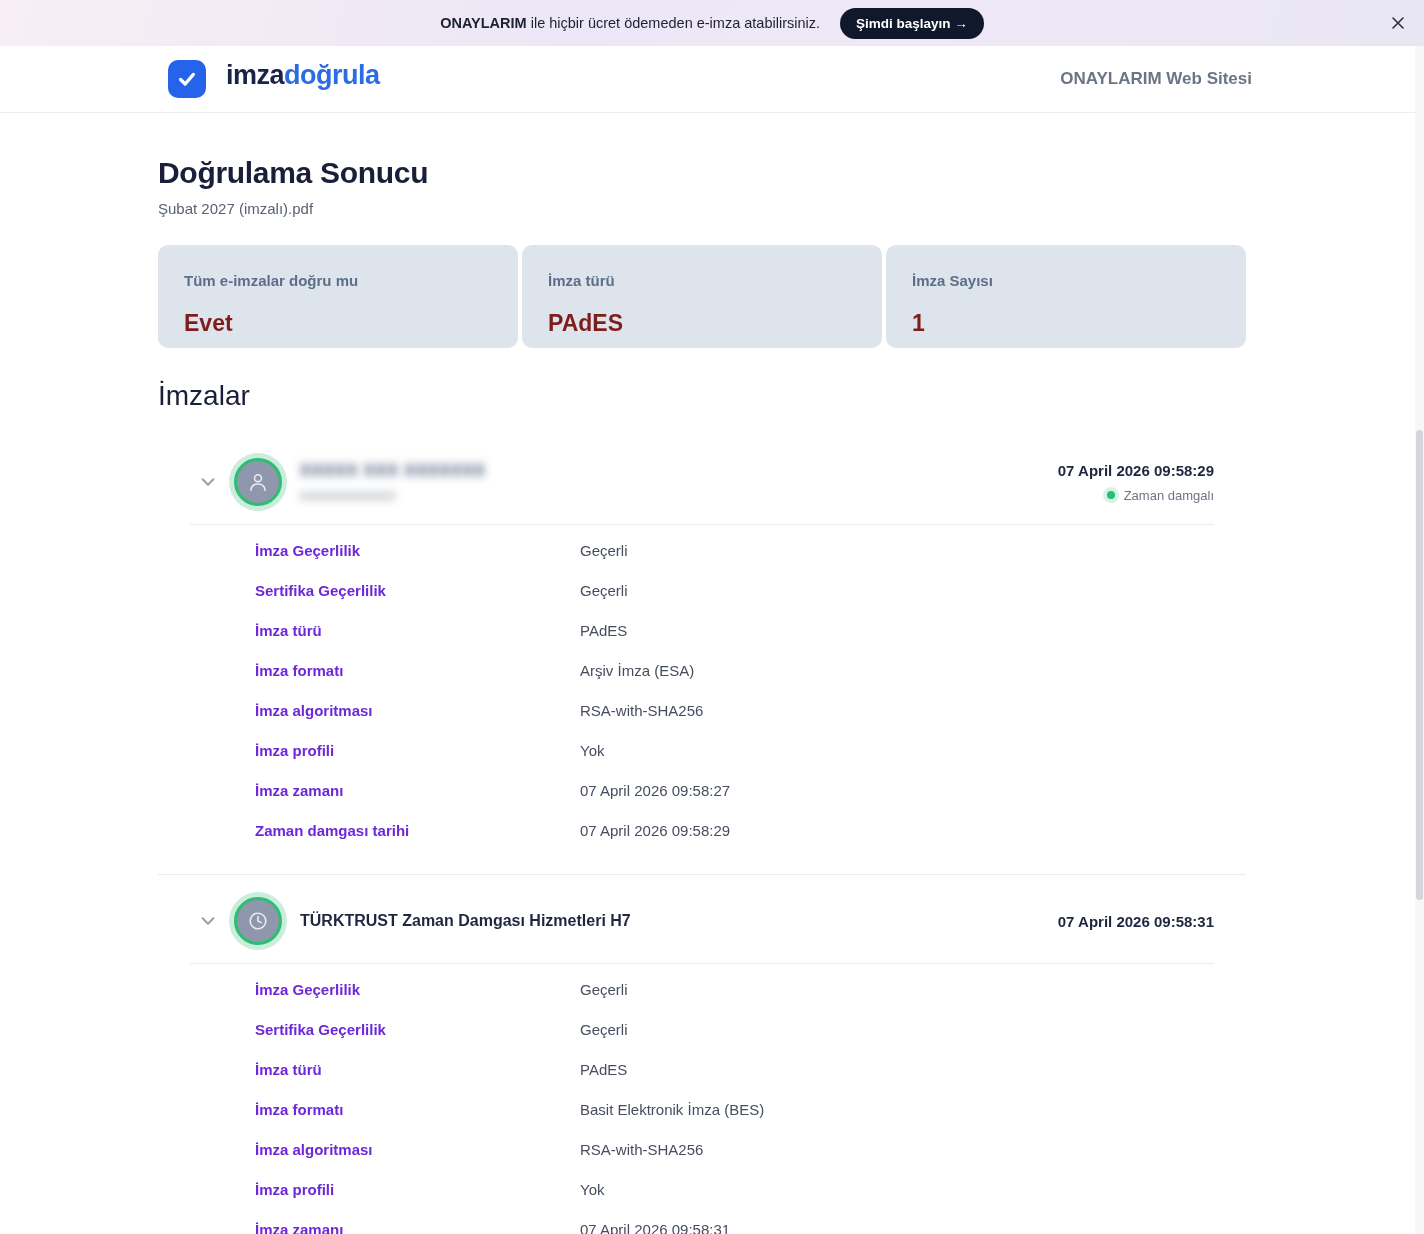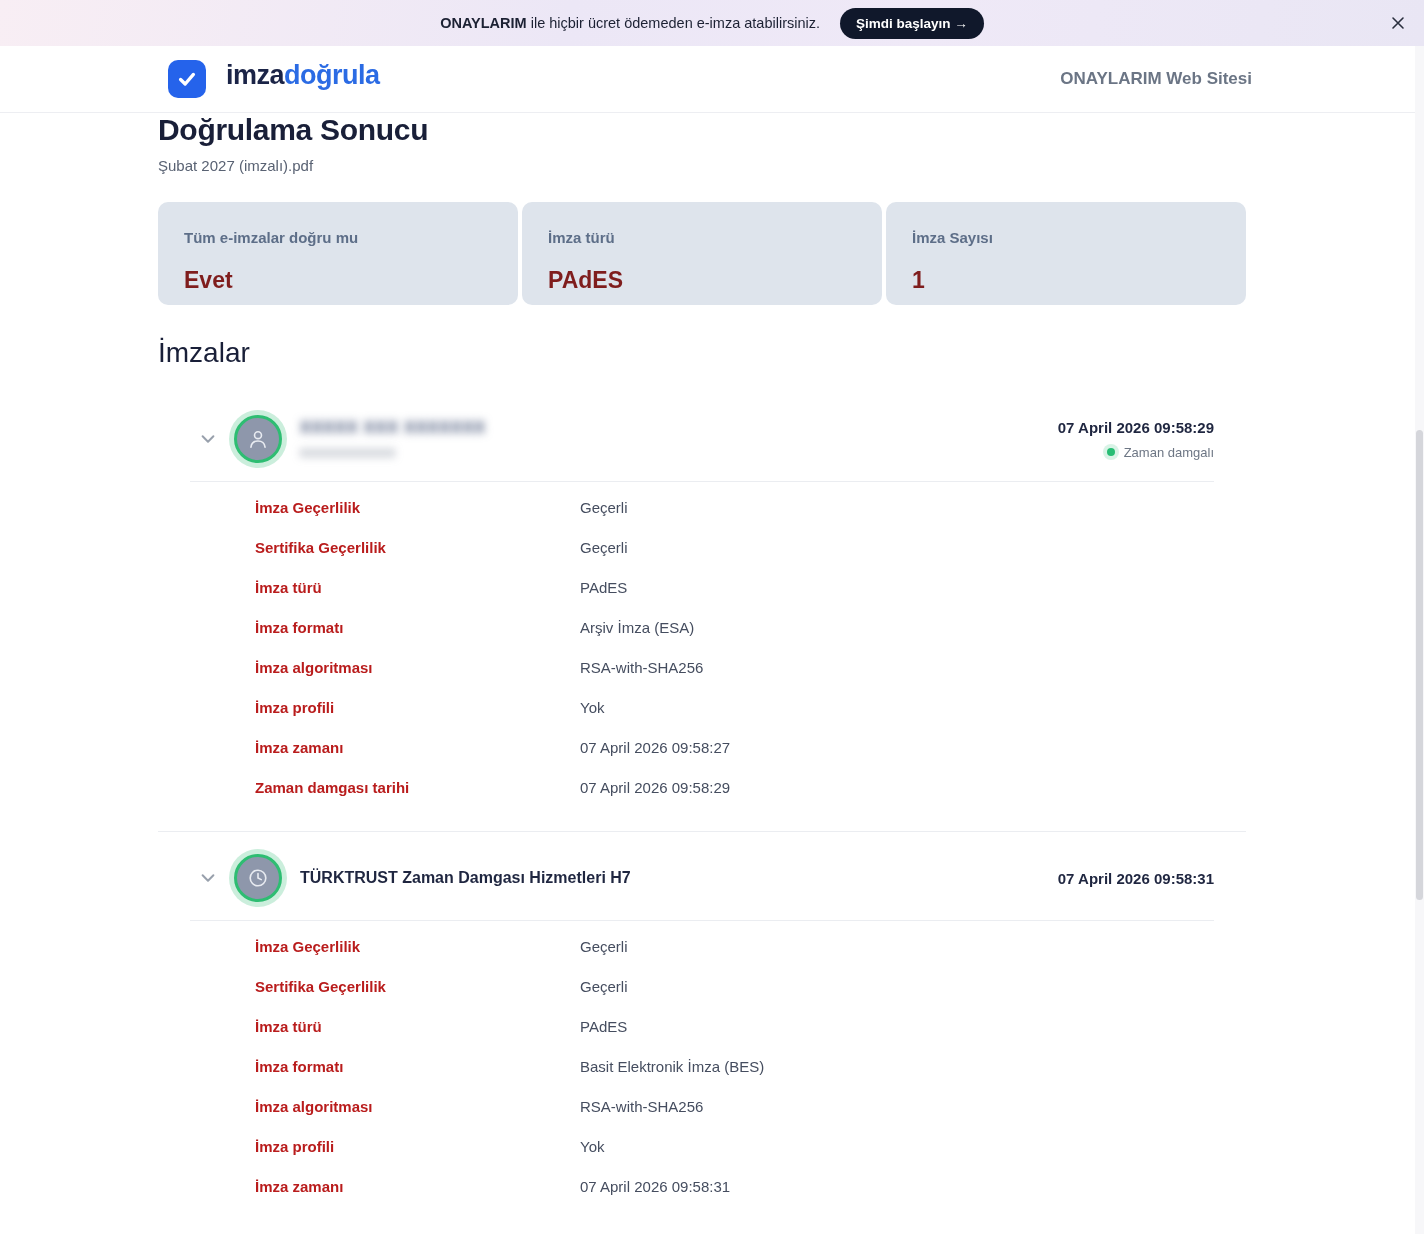--- a/index.html
+++ b/index.html
@@ -22,21 +22,21 @@
   .logo { display:flex; align-items:flex-start; gap:20px; cursor:pointer; }
   .logo-box { width:38px; height:38px; background:#2563eb; border-radius:10px;
     display:flex; align-items:center; justify-content:center; }
   .logo-text { font-size:27px; font-weight:800; letter-spacing:-0.5px; }
   .logo-text .p1 { color:#1b2447; }
   .logo-text .p2 { color:#2b6be4; }
   .header-link { font-size:17px; font-weight:700; color:#6b7585; cursor:pointer; }
 
   
   .main { width:1088px; margin-left:158px; }
-  .page-title { font-size:30px; font-weight:800; color:#191f38; letter-spacing:-0.3px; }
+  .page-title { margin-top:43px; font-size:30px; font-weight:800; color:#191f38; letter-spacing:-0.3px; }
   .page-sub { margin-top:10px; font-size:15px; color:#596273; }
 
   .cards { margin-top:28px; display:flex; gap:4px; }
   .card { flex:1; height:103px; background:#dee4ec; border-radius:10px; padding:27px 26px 0 26px; }
   .card-label { font-size:15px; font-weight:600; color:#5d6e88; }
   .card-value { margin-top:21px; font-size:23px; font-weight:700; color:#7f1d1d; }
 
   .sigs-heading { margin-top:32px; font-size:28px; font-weight:400; color:#191f38; }
 
   
@@ -56,21 +56,21 @@
   .sig-badge { margin-top:9px; display:flex; align-items:center; justify-content:flex-end; gap:9px; }
   .badge-dot { width:8px; height:8px; border-radius:50%; background:#27bd74;
     box-shadow:0 0 0 4px rgba(39,189,116,.18); }
   .badge-text { font-size:13px; color:#6d7684; }
 
   .inner-sep { margin:18px 32px 0 32px; border-top:1px solid #ebedf1; }
   .block-sep { margin-top:14px; border-top:1px solid #ebedf1; }
 
   .details { padding:5px 0 10px 97px; }
   .d-row { display:flex; align-items:center; height:40px; }
-  .d-label { width:325px; font-size:15px; font-weight:700; color:#b91c1c; flex:none; }
+  .d-label { width:325px; font-size:15px; font-weight:700; color:#6d28d9; flex:none; }
   .d-value { font-size:15px; color:#454d5f; }
 
   
   .scrollbar { position:absolute; top:46px; right:0; bottom:0; width:9px; background:#f7f7f9; }
   .scroll-thumb { position:absolute; top:384px; height:470px; left:1px; width:7px;
     background:#d5d6db; border-radius:4px; }
 </style>
 </head>
 <body>
 

